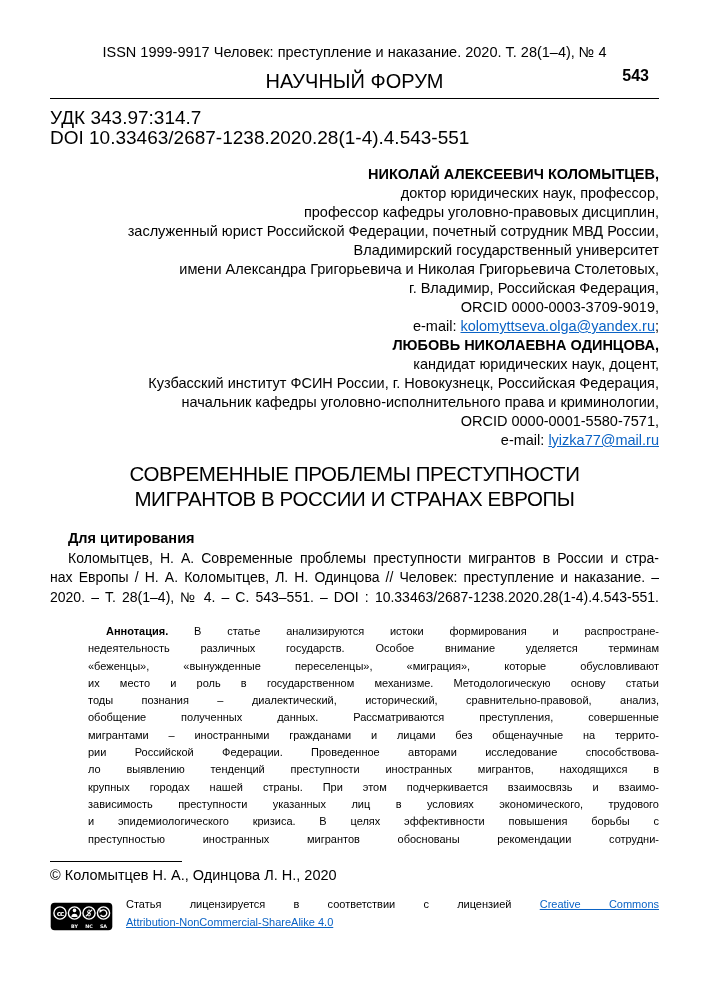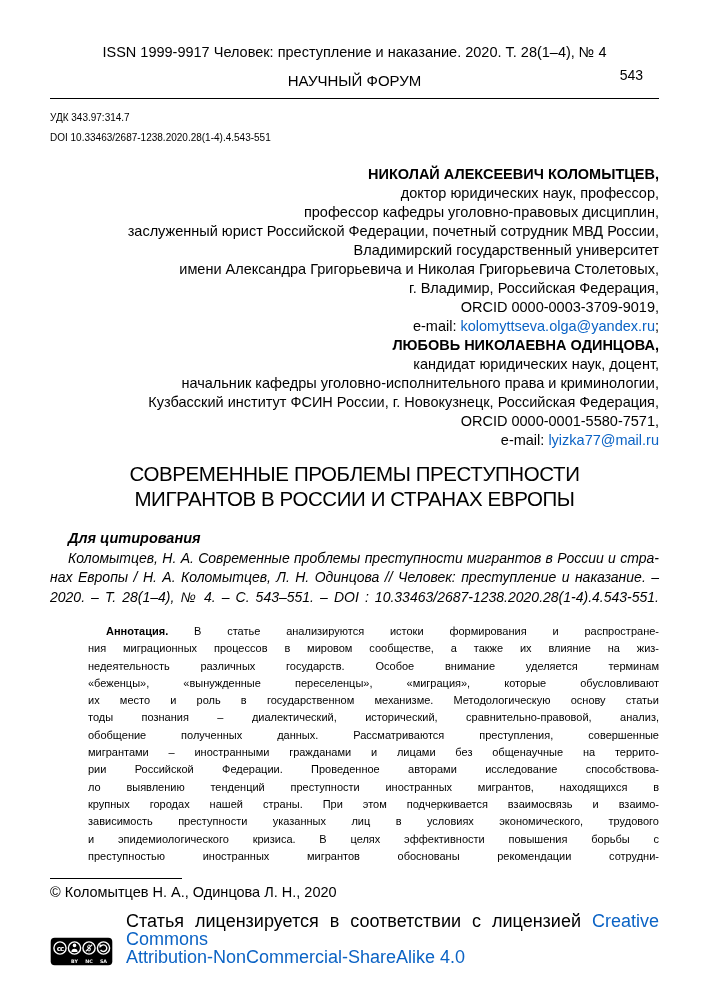--- a/index.html
+++ b/index.html
@@ -9,59 +9,60 @@
     height: 1001px;
     background: #ffffff;
     color: #000;
     font-family: "Liberation Sans", sans-serif;
     overflow: hidden;
     box-sizing: border-box;
     padding: 44px 50px 16px 50px;
   }
   .issn-line { font-size: 14.5px; line-height: 16px; text-align: center; }
   .forum-row { position: relative; margin-top: 13px; }
-  .forum { font-size: 15px; line-height: 16px; text-align: center; }
+  .forum { font-size: 20px; line-height: 16px; text-align: center; }
   .pagenum {
-    position: absolute; right: 16px; top: -6px;
-    font-weight: normal; font-size: 14px;
+    position: absolute; right: 10px; top: -6px;
+    font-weight: bold; font-size: 16px;
   }
   .header-rule { border: 0; border-top: 1.6px solid #000; margin: 9px 0 0 0; }
 
-  .meta { margin-top: 9px; font-size: 10px; line-height: 20px; }
+  .meta { margin-top: 9px; font-size: 19px; line-height: 20px; }
 
   .authors { margin-top: 17px; text-align: right; font-size: 14.5px; line-height: 19px; }
   .author-name { font-weight: bold; }
   a.link, .link {
     color: #0b63c5;
+    text-decoration: underline;
     cursor: pointer;
   }
 
   .article-title {
     margin: 11px 0 0 0;
     text-align: center;
     font-weight: normal;
     font-size: 20.5px;
     line-height: 25px;
     letter-spacing: -0.4px;
   }
 
-  .citation { margin-top: 18px; font-size: 14px; line-height: 19.5px; font-style: italic; }
+  .citation { margin-top: 18px; font-size: 14px; line-height: 19.5px; }
   .citation-heading { font-weight: bold; text-indent: 18px; font-size: 14.5px; }
   .indent { text-indent: 18px; }
   .jline { text-align: justify; text-align-last: justify; }
 
   .abstract { margin: 16px 0 0 38px; font-size: 11px; line-height: 17.3px; }
   .abstract-label { font-weight: bold; }
 
   .footnote-rule { border: 0; border-top: 1.3px solid #000; width: 132px; margin: 13px 0 0 0; }
   .copyright { margin-top: 4px; font-size: 14.5px; line-height: 18px; }
 
   .license-row { display: flex; margin-top: 11px; align-items: flex-end; }
   .cc-badge { flex: 0 0 auto; width: 63px; height: 29px; margin-right: 13px; cursor: pointer; }
-  .license-text { flex: 1 1 auto; font-size: 18px; line-height: 18px; }
+  .license-text { flex: 1 1 auto; font-size: 11px; line-height: 18px; }
 </style>
 </head>
 <body>
 
 <div class="page">
 
   <div class="issn-line">ISSN 1999-9917 Человек: преступление и наказание. 2020. Т. 28(1–4), № 4</div>
   <div class="forum-row">
     <div class="forum">НАУЧНЫЙ ФОРУМ</div>
     <div class="pagenum">543</div>
@@ -78,41 +79,40 @@
     <div>доктор юридических наук, профессор,</div>
     <div>профессор кафедры уголовно-правовых дисциплин,</div>
     <div>заслуженный юрист Российской Федерации, почетный сотрудник МВД России,</div>
     <div>Владимирский государственный университет</div>
     <div>имени Александра Григорьевича и Николая Григорьевича Столетовых,</div>
     <div>г. Владимир, Российская Федерация,</div>
     <div>ORCID 0000-0003-3709-9019,</div>
     <div><span>e-mail:</span> <a class="link">kolomyttseva.olga@yandex.ru</a><span>;</span></div>
     <div class="author-name">ЛЮБОВЬ НИКОЛАЕВНА ОДИНЦОВА,</div>
     <div>кандидат юридических наук, доцент,</div>
+    <div>Кузбасский институт ФСИН России, г. Новокузнецк, Российская Федерация,</div>
     <div>начальник кафедры уголовно-исполнительного права и криминологии,</div>
-    <div>Кузбасский институт ФСИН России, г. Новокузнецк, Российская Федерация,</div>
     <div>ORCID 0000-0001-5580-7571,</div>
     <div><span>e-mail:</span> <a class="link">lyizka77@mail.ru</a><span></span></div>
   </div>
 
   <h1 class="article-title">
     <div>СОВРЕМЕННЫЕ ПРОБЛЕМЫ ПРЕСТУПНОСТИ</div>
     <div>МИГРАНТОВ В РОССИИ И СТРАНАХ ЕВРОПЫ</div>
   </h1>
 
   <div class="citation">
     <div class="citation-heading">Для цитирования</div>
     <div class="jline indent">Коломытцев, Н. А. Современные проблемы преступности мигрантов в России и стра-</div>
     <div class="jline">нах Европы / Н. А. Коломытцев, Л. Н. Одинцова // Человек: преступление и наказание. –</div>
     <div class="jline">2020. – Т. 28(1–4), № 4. – С. 543–551. – DOI : 10.33463/2687-1238.2020.28(1-4).4.543-551.</div>
   </div>
 
   <div class="abstract">
     <div class="jline indent"><span class="abstract-label">Аннотация.</span> <span>В статье анализируются истоки формирования и распростране-</span></div>
-    <div class="jline">ния миграционных процессов в мировом сообществе, а также их влияние на жиз-</div>
     <div class="jline">недеятельность различных государств. Особое внимание уделяется терминам</div>
     <div class="jline">«беженцы», «вынужденные переселенцы», «миграция», которые обусловливают</div>
     <div class="jline">их место и роль в государственном механизме. Методологическую основу статьи</div>
     <div class="jline">тоды познания – диалектический, исторический, сравнительно-правовой, анализ,</div>
     <div class="jline">обобщение полученных данных. Рассматриваются преступления, совершенные</div>
     <div class="jline">мигрантами – иностранными гражданами и лицами без общенаучные на террито-</div>
     <div class="jline">рии Российской Федерации. Проведенное авторами исследование способствова-</div>
     <div class="jline">ло выявлению тенденций преступности иностранных мигрантов, находящихся в</div>
     <div class="jline">крупных городах нашей страны. При этом подчеркивается взаимосвязь и взаимо-</div>
     <div class="jline">зависимость преступности указанных лиц в условиях экономического, трудового</div>

